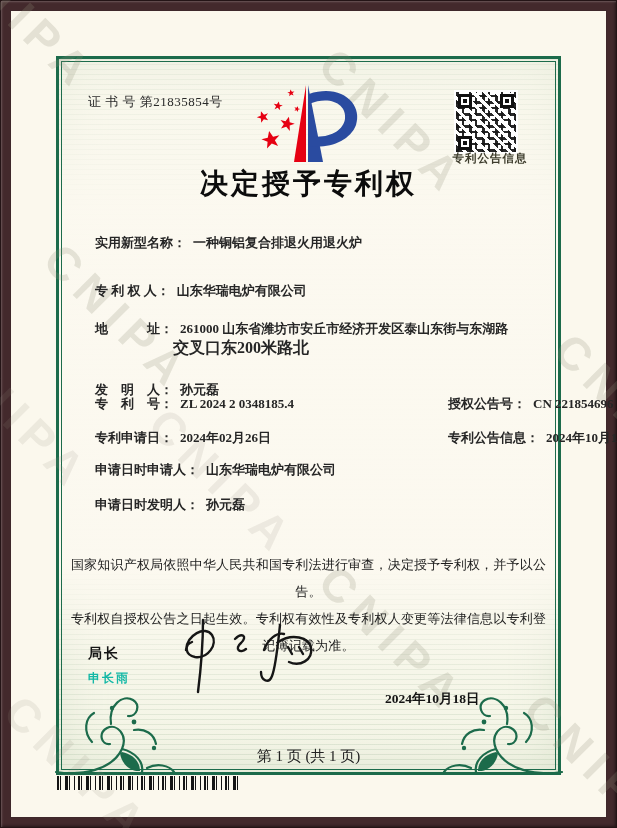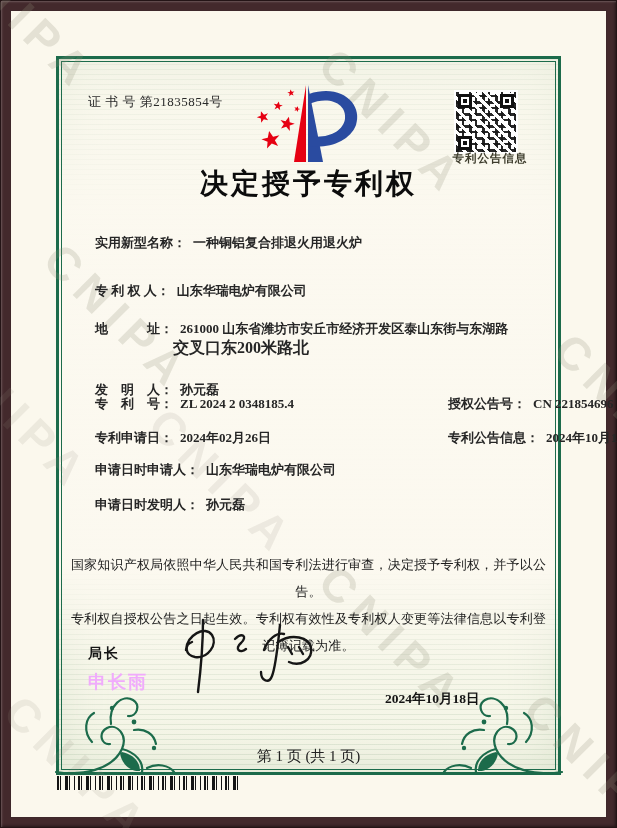--- a/index.html
+++ b/index.html
@@ -46,21 +46,21 @@
   .title{position:absolute;left:0;top:165px;width:100%;text-align:center;
     font-size:28px;font-weight:bold;color:#0c0c0c;letter-spacing:3px;}
   .row{position:absolute;left:95px;font-size:13px;color:#262626;white-space:nowrap;font-weight:bold;}
   .row .lbl{display:inline-block;}
   .row .val{display:inline-block;margin-left:7px;}
   .col2{position:absolute;left:353px;top:0;}
   .addr2{position:absolute;left:173px;top:338px;font-size:16px;color:#262626;font-weight:bold;}
   .statement{position:absolute;left:66px;top:551px;width:485px;text-align:center;
     font-size:13px;line-height:27px;color:#1c1c1c;letter-spacing:.2px;}
   .signer-title{position:absolute;left:88px;top:645px;font-size:14px;font-weight:bold;color:#161616;letter-spacing:2px;}
-  .signer-name{position:absolute;left:88px;top:670px;font-size:18px;font-weight:bold;color:#f0abfc;letter-spacing:2px;}
+  .signer-name{position:absolute;left:88px;top:670px;font-size:12px;font-weight:bold;color:#14b8a6;letter-spacing:2px;}
   .signature-svg{position:absolute;left:172px;top:614px;width:165px;height:85px;}
   .issue-date{position:absolute;left:385px;top:690px;width:140px;font-size:13.5px;font-weight:600;color:#141414;}
   .page-no{position:absolute;left:0;top:747px;width:100%;text-align:center;font-size:15px;color:#222;}
   .barcode{position:absolute;left:57px;top:776px;width:181px;height:14px;z-index:6;
     background:repeating-linear-gradient(90deg,#141414 0 2px,#fbf8ed 2px 3px,#141414 3px 4px,#fbf8ed 4px 8px,#141414 8px 11px,#fbf8ed 11px 12px,#141414 12px 13px,#fbf8ed 13px 17px,#141414 17px 18px,#fbf8ed 18px 21px);}
   .flourish{position:absolute;width:128px;height:96px;z-index:6;}
   .flourish.bl{left:50px;top:680px;}
   .flourish.br{left:440px;top:680px;transform:scaleX(-1);}
 </style>
 </head>

